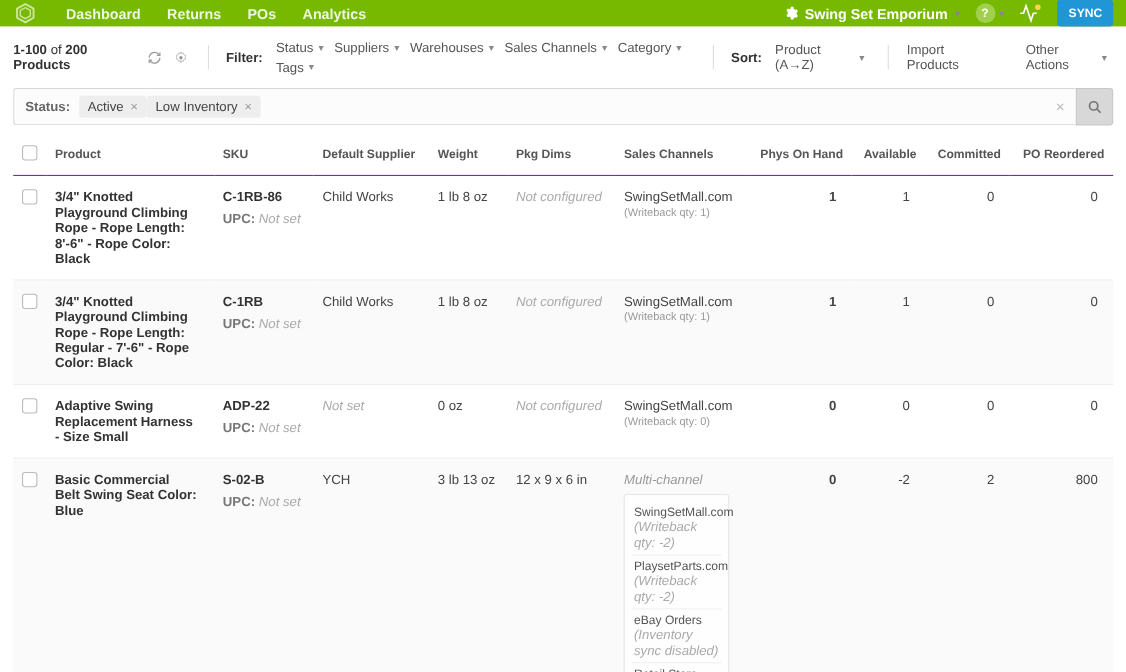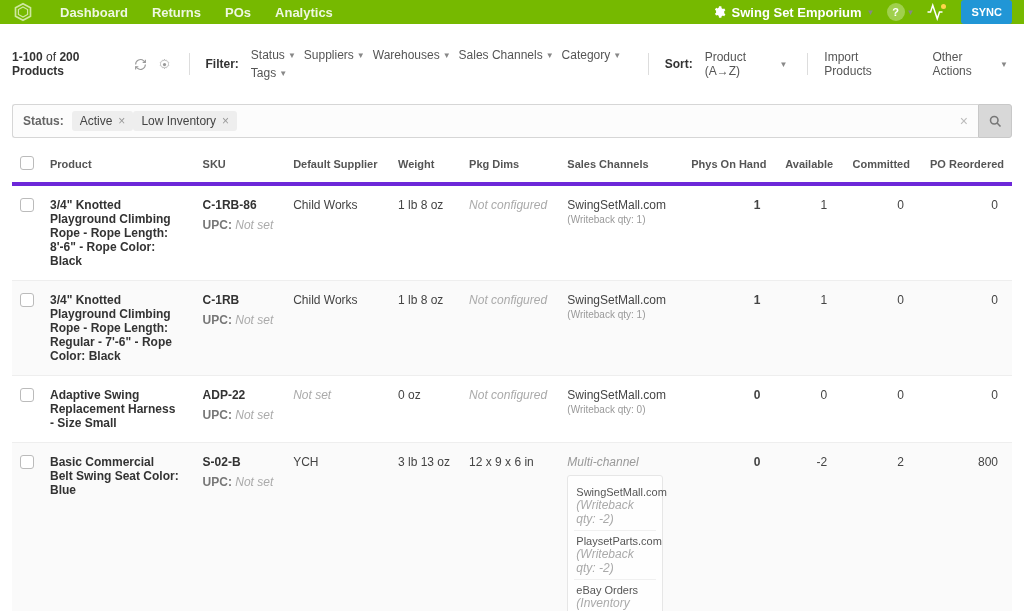--- a/index.html
+++ b/index.html
@@ -9,38 +9,38 @@
   .nav { display:flex; align-items:center; height:100%; }
   .nav-item { padding: 0 12px; height:40px; display:flex; align-items:center; font-size:13px; font-weight:600; color:#eef7e0; cursor:pointer; }
   .nav-item.active { background:#6ca800; color:#fff; }
   .nav-badge { background:#83c513; border-radius:3px; padding:1px 6px; margin-left:5px; font-size:11px; font-weight:700; }
   .topbar-right { margin-left:auto; display:flex; align-items:center; gap:12px;}
   .company { font-size:13px; font-weight:600; display:flex; align-items:center; gap:5px; cursor:pointer;}
   .gear-icon, .help-icon, .activity-icon { width:16px; height:16px; display:inline-flex; align-items:center; justify-content:center; }
   .help-circle { width:18px;height:18px;border-radius:50%;background:#a0d04d;color:#fff;display:flex;align-items:center;justify-content:center;font-size:11px;font-weight:700;}
   .sync-btn { background:#2196d6; color:#fff; border:none; border-radius:3px; padding:6px 10px; font-weight:700; font-size:11px; cursor:pointer;}
   .dot { width:5px;height:5px;border-radius:50%;background:#ffd54a;position:relative; top:-6px; left:-3px;}
-  .toolbar { display:flex; align-items:center; padding:22px 12px; font-size:12px; color:#555; gap:8px; }
+  .toolbar { display:flex; align-items:center; padding:10px 12px; font-size:12px; color:#555; gap:8px; }
   .toolbar .divider { width:1px; height:22px; background:#ddd; margin:0 8px; }
   .count { font-size:12px; color:#333;}
   .count b{font-weight:700;}
   .icon-btn { width:18px; height:18px; display:inline-flex; align-items:center; justify-content:center; cursor:pointer; color:#888;}
   .filter-label{font-weight:700; color:#333;}
   .dropdown { color:#555; cursor:pointer; padding:2px 4px; display:inline-flex; align-items:center; gap:3px;}
   .caret { font-size:8px; color:#888; }
   .link { color:#555; cursor:pointer; }
   .filterbar-wrap{display:flex;margin:0 12px 8px 12px;}
   .filterbar-inner{flex:1;display:flex;align-items:center;padding:6px 10px;border:1px solid #d6d6d6;border-right:none;border-radius:3px 0 0 3px;background:#fcfcfc;gap:8px;}
   .search-btn{width:34px;background:#d8d8d8;display:flex;align-items:center;justify-content:center;border:1px solid #c8c8c8;border-radius:0 3px 3px 0;color:#777;cursor:pointer;}
   .status-label{font-weight:700;color:#666;}
   .chip{background:#eee;border-radius:3px;padding:3px 8px;display:inline-flex;align-items:center;gap:6px;font-size:12px;color:#444;cursor:default;}
   .chip .x{color:#999;cursor:pointer;font-weight:400;}
   .clear-all{margin-left:auto;color:#bbb;cursor:pointer;font-size:14px;}
   table{width:calc(100% - 24px);margin:0 12px;border-collapse:collapse;}
-  thead th{font-size:11px;font-weight:700;color:#555;text-align:left;padding:10px 8px;border-bottom:4px solid #6d28d9;background:#fff;}
+  thead th{font-size:11px;font-weight:700;color:#555;text-align:left;padding:10px 8px;border-bottom:1px solid #6d28d9;background:#fff;}
   thead th.num{text-align:right;}
   tbody tr{border-bottom:1px solid #eee;}
   tbody tr.alt{background:#fafafa;}
   tbody td{padding:12px 8px;vertical-align:top;font-size:12px;color:#444;}
   tbody td.num{text-align:right;padding-right:14px;}
   .prod-name{font-weight:700;color:#333;max-width:130px;}
   .sku{font-weight:600;color:#333;}
   .upc{margin-top:6px;}
   .upc-label{font-weight:700;color:#777;}
   .notset{font-style:italic;color:#aaa;}

